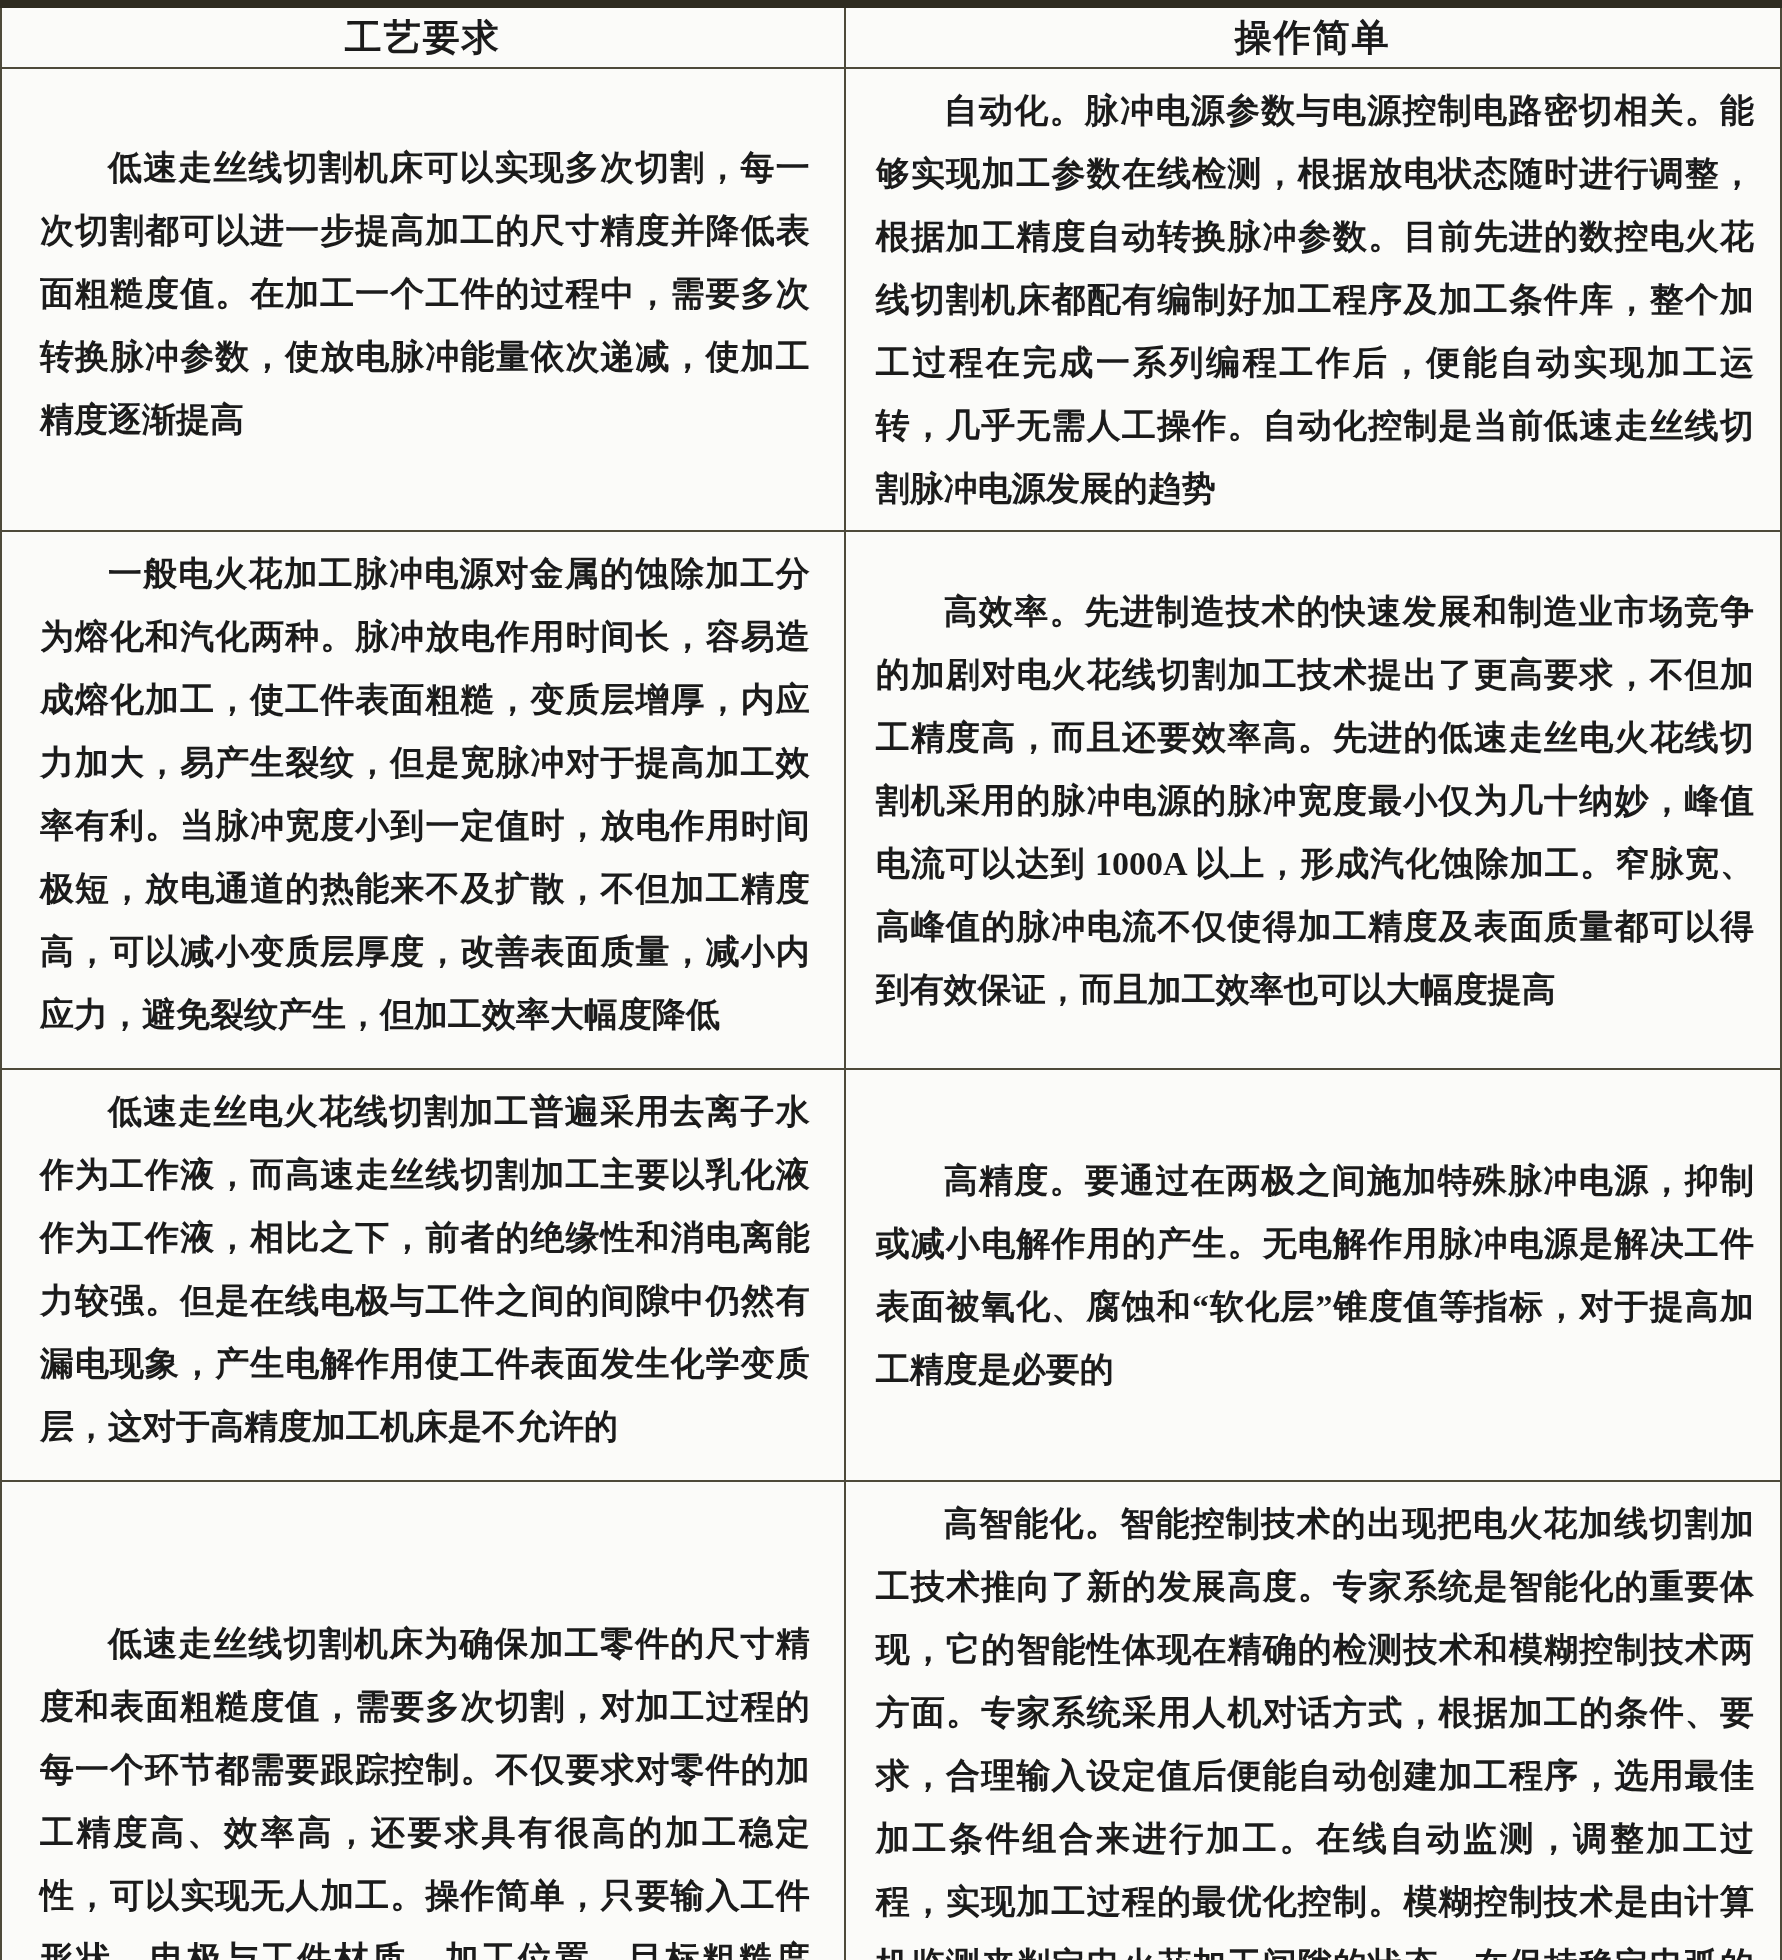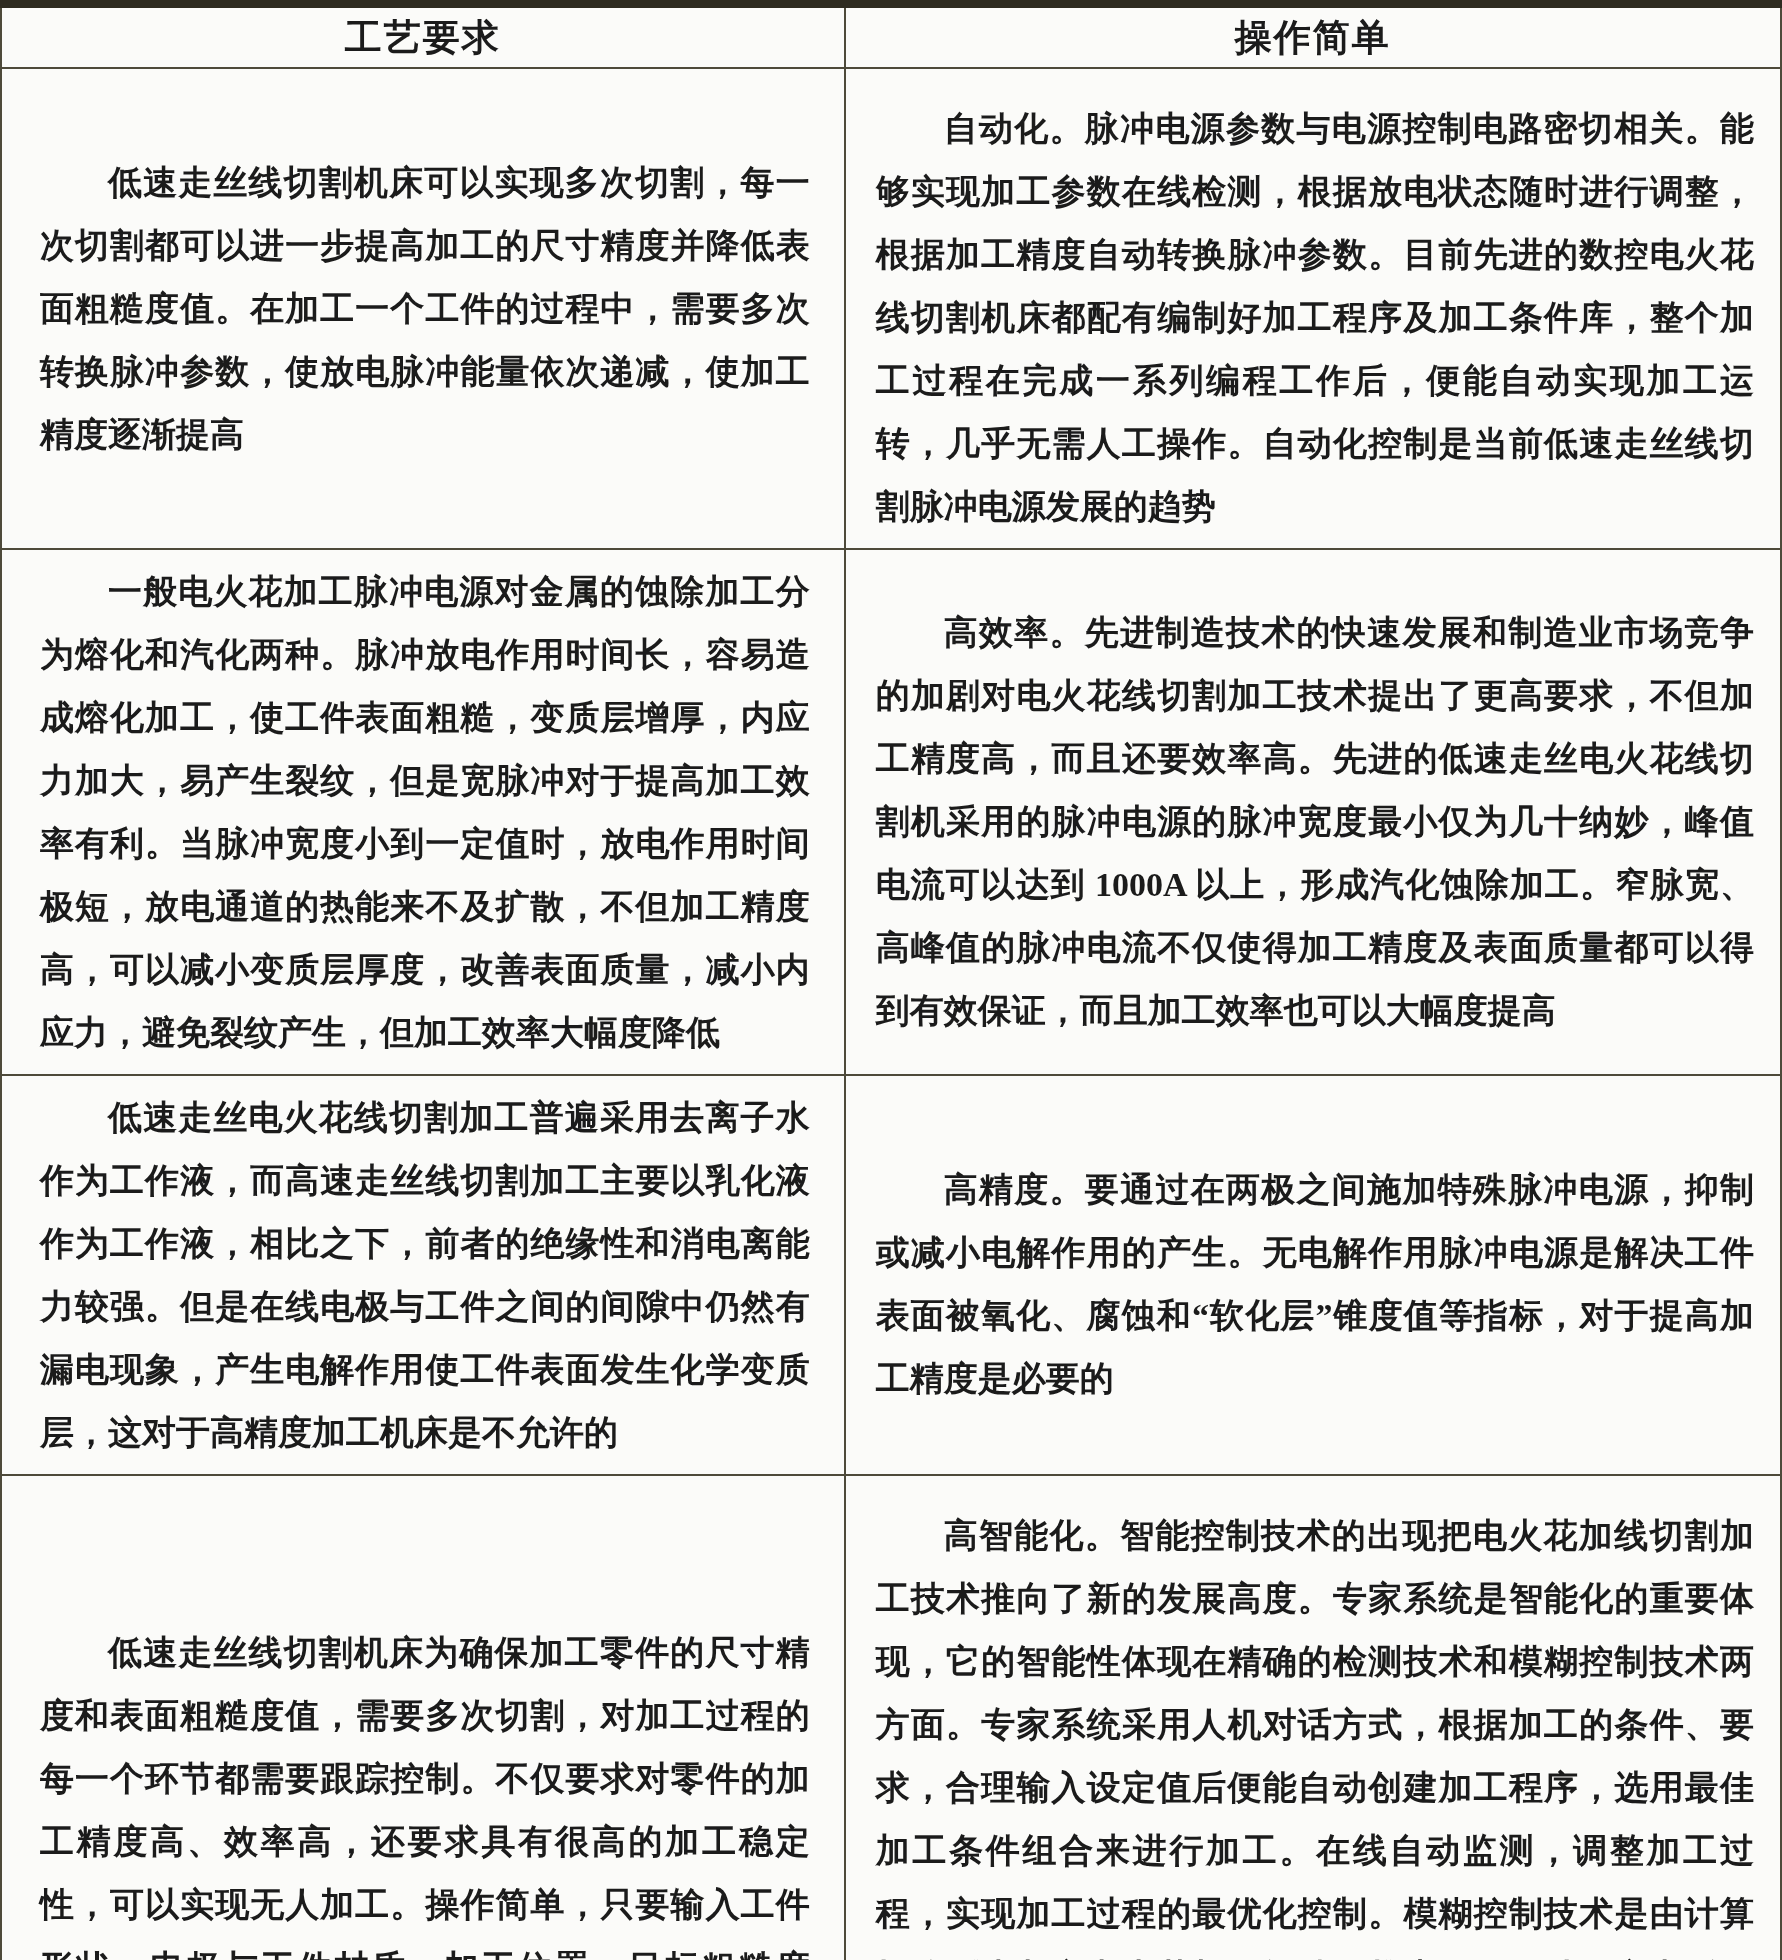--- a/index.html
+++ b/index.html
@@ -45,22 +45,22 @@
     padding: 0;
   }
   td.body-cell {
     font-size: 34px;
     line-height: 63px;
     text-align: justify;
   }
   td.body-cell .para {
     text-indent: 2em;
   }
-  td.left-cell  { padding: 10px 34px 10px 38px; }
-  td.right-cell { padding: 28px 26px 10px 30px; }
+  td.left-cell  { padding: 10px 34px 22px 38px; }
+  td.right-cell { padding: 10px 26px 10px 30px; }
 </style>
 </head>
 <body>
 
 <div class="page">
   <table class="doc-table">
     <colgroup>
       <col class="left-col">
       <col class="right-col">
     </colgroup>

